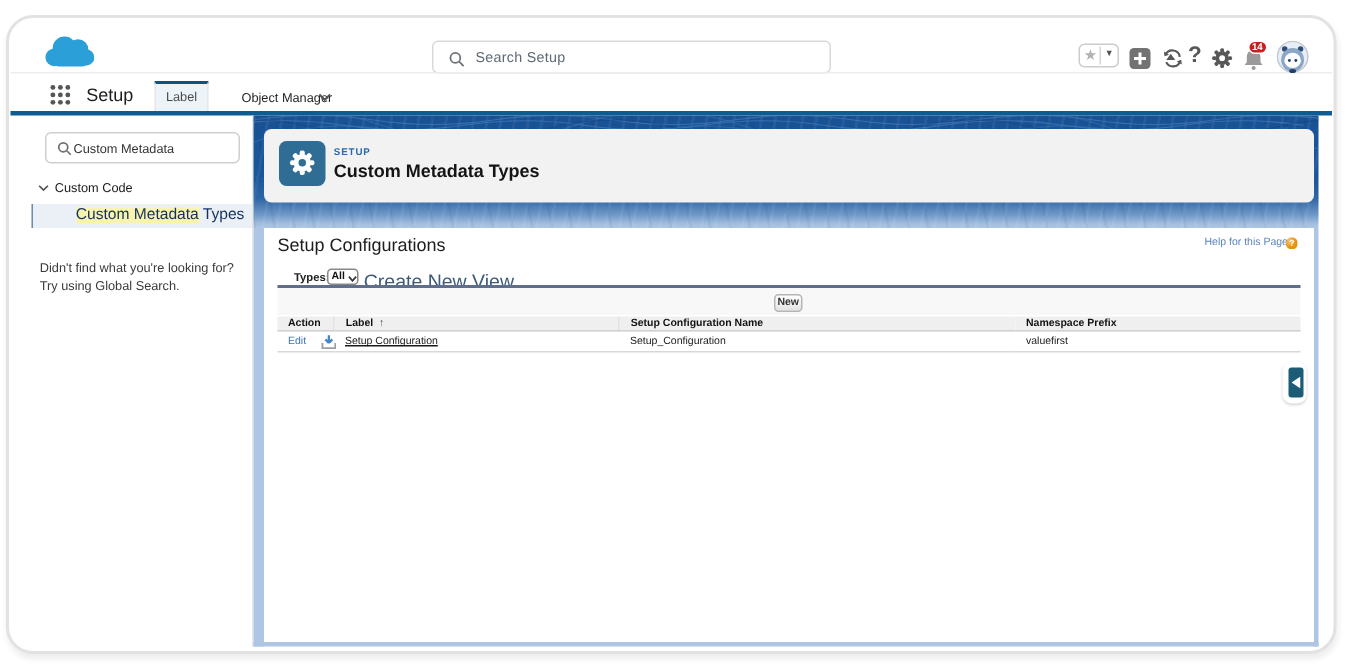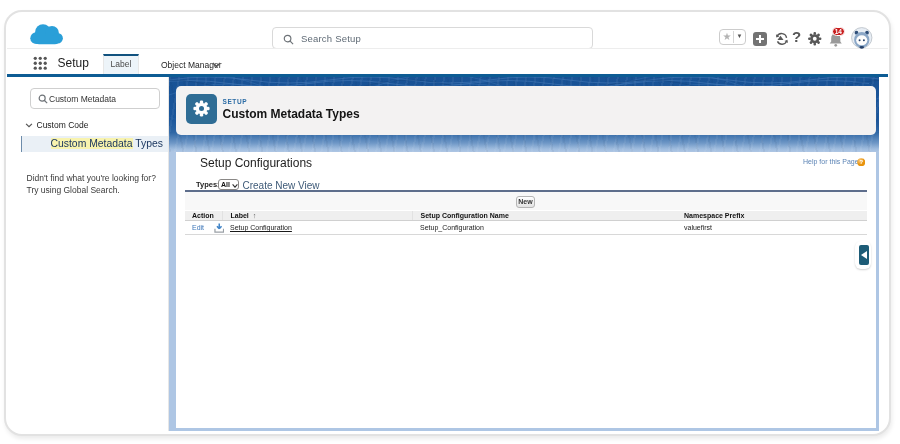--- a/index.html
+++ b/index.html
@@ -2,21 +2,21 @@
 <html><head>
 <meta charset="utf-8">
 <style>
   * { margin:0; padding:0; box-sizing:border-box; }
   html,body { width:900px; height:444px; background:#ffffff; font-family:"Liberation Sans", sans-serif; overflow:hidden; }
   .abs { position:absolute; }
   #card { position:absolute; left:4px; top:10px; width:887px; height:426px;
     background:#fff; border:2px solid #e2e2e2; border-radius:18px;
     box-shadow:1px 3px 4px rgba(0,0,0,.08); }
   #topdiv { position:absolute; left:7px; top:47.5px; width:881px; height:1px; background:#ededed; }
-  #searchbox { position:absolute; left:272px; top:27px; width:321px; height:21.5px;
+  #searchbox { position:absolute; left:288px; top:27px; width:266px; height:21.5px;
     border:1px solid #d9d9d9; border-radius:4px; background:#fff; }
   #stargrp { position:absolute; left:719px; top:28.5px; width:26.5px; height:16px; border:1px solid #cccccc; border-radius:4px; background:#fff; }
   #plusbtn { position:absolute; left:752.5px; top:31.5px; width:14px; height:14px; background:#737373; border-radius:3px; }
   #plusbtn:before { content:""; position:absolute; left:3px; top:6px; width:8px; height:2px; background:#fff; }
   #plusbtn:after  { content:""; position:absolute; left:6px; top:3px; width:2px; height:8px; background:#fff; }
   #navline { position:absolute; left:7px; top:74.4px; width:881px; height:2.6px; background:#0d5c94; }
   #setuptxt { position:absolute; left:57.5px; top:56px; font-size:12px; color:#1c1c1c; }
   #hometab { position:absolute; left:103px; top:53.5px; width:36px; height:20.5px; background:#edf4f9;
     border-top:2.2px solid #11527f; border-left:1px solid #e7e7e7; border-right:1px solid #e7e7e7;
     font-size:8.5px; color:#4a4a4a; text-align:center; line-height:17px; }
@@ -29,25 +29,25 @@
   #selrow .hl { background:#f8f3ae; }
   #notfound { position:absolute; left:26.5px; top:172px; font-size:8.5px; color:#3a3a3a; line-height:12px; }
   #mainpat { position:absolute; left:169px; top:77px; width:710px; height:75px;
     background:repeating-linear-gradient(100deg, rgba(255,255,255,.055) 0 2px, rgba(255,255,255,0) 2px 9px),repeating-linear-gradient(80deg, rgba(10,30,60,.05) 0 2px, rgba(10,30,60,0) 2px 13px),linear-gradient(180deg,#185295 0%,#1b569b 55%,#2f67a5 74%,#6e97c6 88%,#a0bddf 96%,#aec6e4 100%); }
   #hdrcard { position:absolute; left:176px; top:85.5px; width:699.5px; height:49px; background:#f3f2f2; border-radius:5px; }
   #gearbox { position:absolute; left:186px; top:93.5px; width:30.5px; height:30.5px; background:#2f6d95; border-radius:5px; }
   #setuplabel { position:absolute; left:222.5px; top:97.5px; font-size:6.5px; font-weight:700; color:#2a6ba4; letter-spacing:.6px; }
   #hdrtitle { position:absolute; left:222.5px; top:106.5px; font-size:12px; font-weight:700; color:#141414; }
   #content { position:absolute; left:169px; top:152px; width:710px; height:278.5px; background:#fff;
     border-left:7px solid #aec6e4; border-right:3px solid #aec6e4; border-bottom:3px solid #aec6e4; }
-  #h1row { position:absolute; left:185px; top:156px; font-size:12px; color:#1d1d1d;margin-left:15px; }
+  #h1row { position:absolute; left:185px; top:156px; font-size:12px; color:#1d1d1d; }
   #helpLink { position:absolute; left:803px; top:157.5px; font-size:7px; color:#5c84b5; }
   #viewlbl { position:absolute; left:196px; top:179.5px; font-size:7.5px; font-weight:700; color:#222; }
   #allsel { position:absolute; left:217.5px; top:178.5px; width:21px; height:11.5px; border:1px solid #8a8886; border-radius:3px; background:#fff; }
-  #cnv { position:absolute; left:242.5px; top:180px; font-size:10px; color:#3e5a78; text-decoration:underline; }
+  #cnv { position:absolute; left:242.5px; top:180px; font-size:13px; color:#3e5a78; text-decoration:underline; }
   #listband { position:absolute; left:184.5px; top:190.3px; width:682px; height:20.2px; background:#f8f8f8; border-top:2px solid #5e6e8c; }
   #newbtn { position:absolute; left:331.5px; top:3.5px; width:19px; height:12px;
     background:linear-gradient(#ffffff,#e3e3e3); border:1px solid #b5b5b5; border-radius:3px;
     font-size:7px; font-weight:700; color:#333; text-align:center; line-height:10px; }
   table#lv { position:absolute; left:184.5px; top:210.5px; width:682px; border-collapse:collapse; font-size:7px; table-layout:fixed; }
   #lv th { background:#efefef; border-bottom:1px solid #d0d0d0; border-right:1px solid #e2e2e2; text-align:left; font-size:7px; color:#111; padding:0 4px 0 7.5px; height:10px; font-weight:700; }
   #lv td { border-bottom:1px solid #d8d8d8; padding:0 4px 0 7.5px; height:14px; color:#1a1a1a; }
 </style>
 </head>
 <body>

